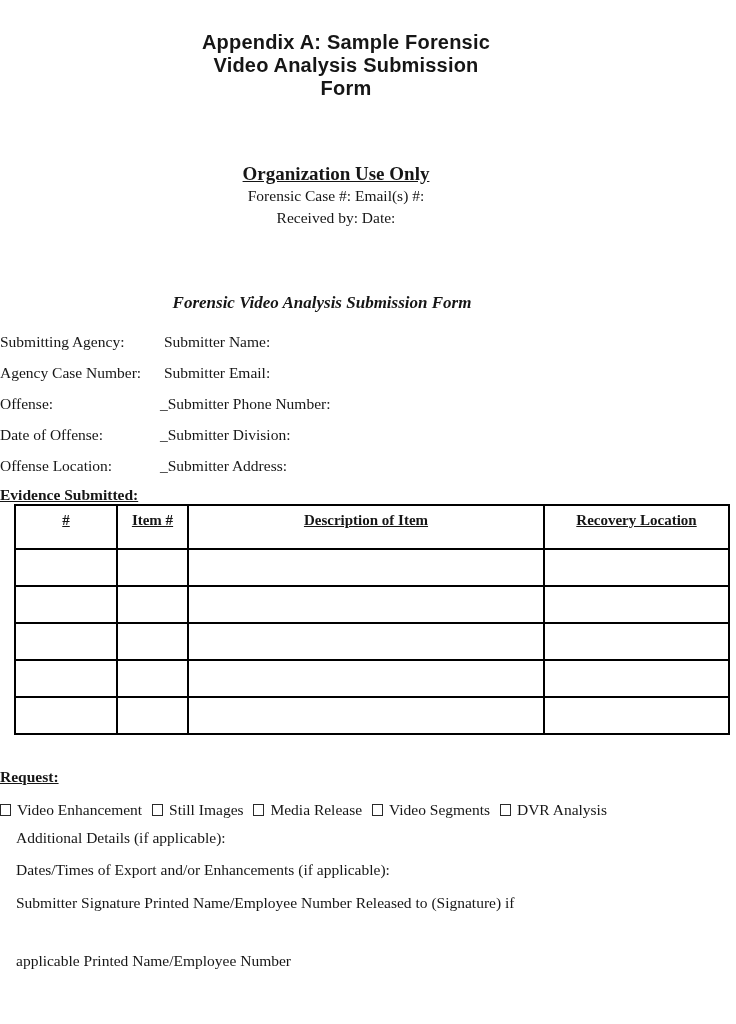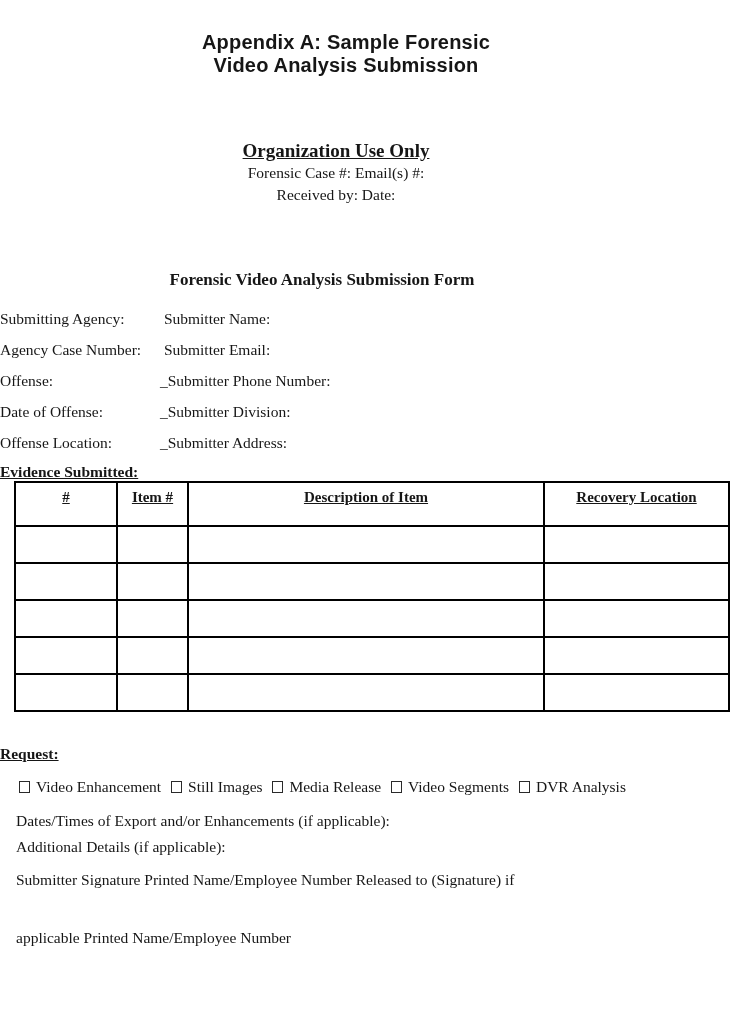--- a/index.html
+++ b/index.html
@@ -34,20 +34,21 @@
     line-height:22px;
   }
   .org-line { font-size:15.5px; line-height:21.5px; }
   .form-heading {
     margin-top:66px;
     text-align:center;
     margin-right:92px;
     font-size:17px;
     font-weight:bold;
     line-height:17px;
+    font-style:italic;
   }
   .fields { margin-top:22px; }
   .frow { height:31px; font-size:15.5px; line-height:17px; white-space:pre; }
   .flabel { display:inline-block; width:160px; text-align:left; }
   .section-heading {
     font-size:15.5px;
     font-weight:bold;
     text-decoration:underline;
     line-height:14px;
   }
@@ -65,21 +66,21 @@
     font-weight:bold;
     text-decoration:underline;
     text-align:center;
     vertical-align:top;
     padding-top:6px;
     height:44px;
   }
   table.evidence td { height:37px; }
   .col1 { width:102px; } .col2 { width:71px; } .col3 { width:356px; } .col4 { width:185px; }
   .req-heading { margin-top:33px; line-height:17px; }
-  .opt-line { margin-top:15px; padding-left:11px; font-size:15.5px; line-height:19px;margin-left:8px; }
+  .opt-line { margin-top:15px; padding-left:0; font-size:15.5px; line-height:19px; }
   .opt-line2 { margin-top:33px; }
   .opt { margin-right:6px; white-space:nowrap; }
   .cbx {
     display:inline-block;
     width:11px; height:12px;
     border:1.2px solid #2a2a2a;
     vertical-align:-1px;
     margin-right:6px;
     background:#fff;
   }
@@ -90,20 +91,21 @@
   .f4 { margin-top:43px; }
 </style>
 </head>
 <body>
 
 <div class="page">
 
   <div class="doc-title">
     <div>Appendix A: Sample Forensic</div>
     <div>Video Analysis Submission</div>
+    <div>Form</div>
   </div>
 
   <div class="org-block">
     <div class="org-heading">Organization Use Only</div>
     <div class="org-line">Forensic Case #: Email(s) #:</div>
     <div class="org-line">Received by: Date:</div>
   </div>
 
   <div class="form-heading">Forensic Video Analysis Submission Form</div>
 
@@ -168,18 +170,18 @@
 
   <div class="opt-line">
     <span class="opt"><span class="cbx"></span><span>Video Enhancement</span></span>
     <span class="opt"><span class="cbx"></span><span>Still Images</span></span>
     <span class="opt"><span class="cbx"></span><span>Media Release</span></span>
     <span class="opt"><span class="cbx"></span><span>Video Segments</span></span>
     <span class="opt"><span class="cbx"></span><span>DVR Analysis</span></span>
   </div>
 
 
+  <div class="foot-line f2">Additional Details (if applicable):</div>
   <div class="foot-line f1">Dates/Times of Export and/or Enhancements (if applicable):</div>
-  <div class="foot-line f2">Additional Details (if applicable):</div>
   <div class="foot-line f3">Submitter Signature Printed Name/Employee Number Released to (Signature) if</div>
   <div class="foot-line f4">applicable Printed Name/Employee Number</div>
 
 </div>
 
 </body></html>

